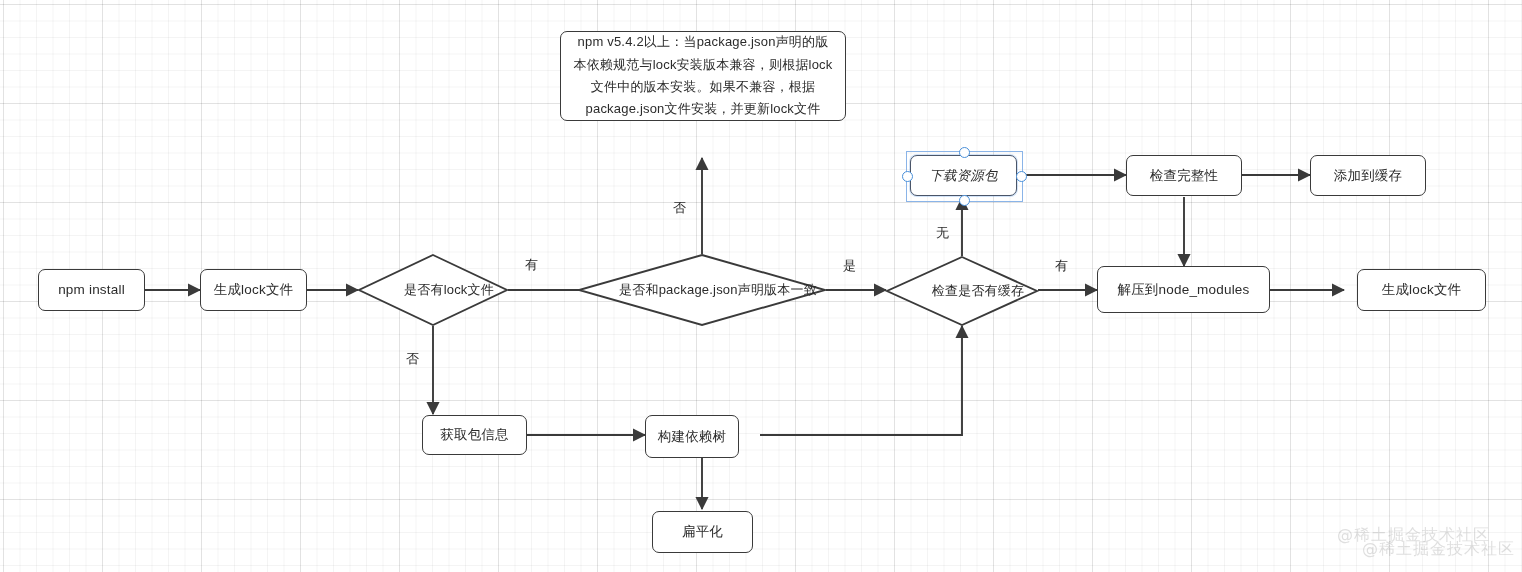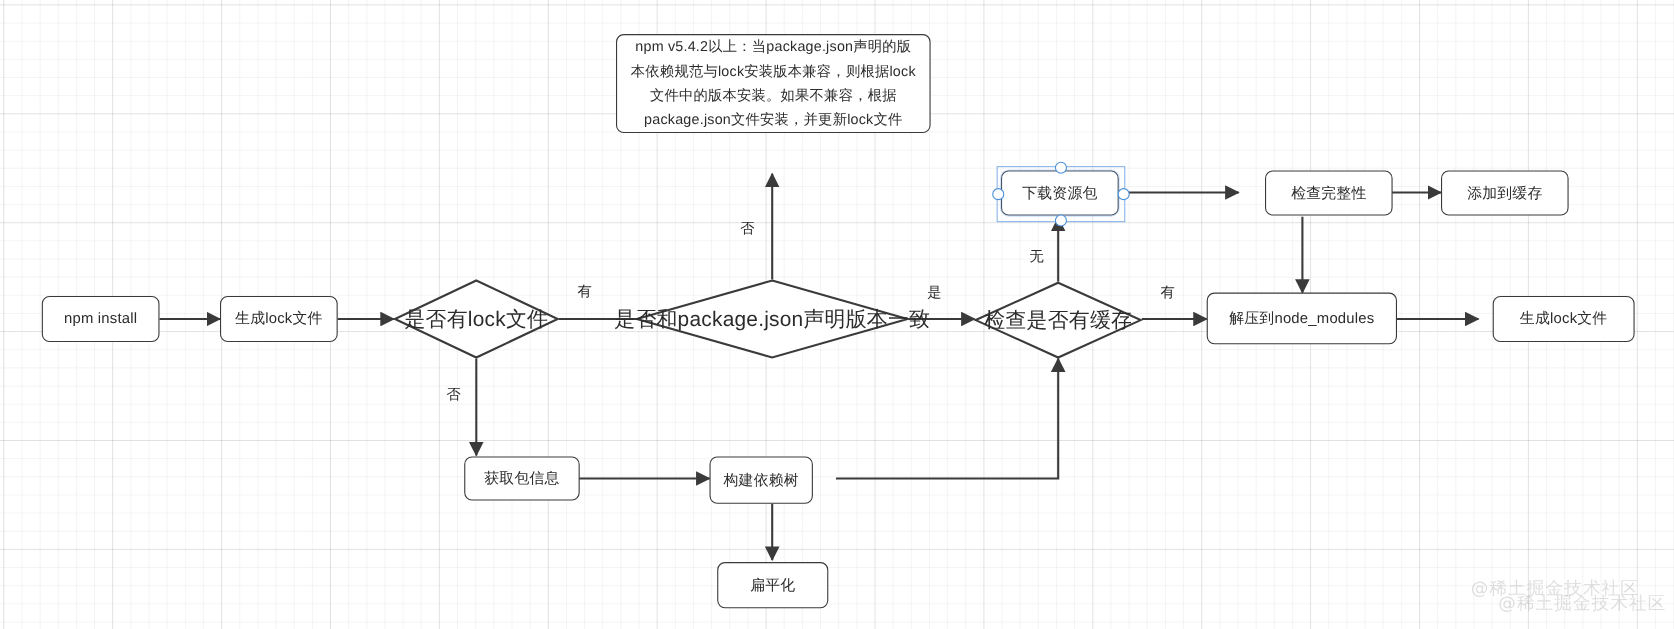--- a/index.html
+++ b/index.html
@@ -56,27 +56,27 @@
     position: absolute;
     z-index: 3;
   }
   .diamond svg {
     position: absolute;
     left: 0; top: 0;
     overflow: visible;
   }
   .diamond .dlabel {
     position: absolute;
-    left: 0; top: 0;
+    left: 16px; top: 0;
     width: 100%;
     height: 100%;
     display: flex;
     align-items: center;
     justify-content: center;
-    font-size: 19px;
+    font-size: 13px;
     color: #2b2b2b;
     letter-spacing: 0.2px;
     white-space: nowrap;
   }
   .edge-label {
     position: absolute;
     font-size: 13px;
     color: #2b2b2b;
     background: transparent;
     z-index: 4;
@@ -182,30 +182,30 @@
     <span>npm v5.4.2以上：当package.json声明的版本依赖规范与lock安装版本兼容，则根据lock文件中的版本安装。如果不兼容，根据package.json文件安装，并更新lock文件</span>
   </div>
 
   <div class="diamond" style="left:886px; top:256px; width:152px; height:70px;">
     <svg width="152" height="70">
       <polygon points="76,1 151,35 76,69 1,35" fill="#ffffff" stroke="#3a3a3a" stroke-width="1.9"></polygon>
     </svg>
     <div class="dlabel">检查是否有缓存</div>
   </div>
 
-  <div class="node selected" style="left:910px; top:155px; width:107px; height:41px;">
+  <div class="node selected" style="left:910px; top:155px; width:107px; height:41px;font-style:italic;">
     <span>下载资源包</span>
   </div>
   <div class="selection-box" style="left:906px; top:151px; width:115px; height:49px;"></div>
   <div class="handle" style="left:959px; top:147px;"></div>
   <div class="handle" style="left:902px; top:171px;"></div>
   <div class="handle" style="left:1016px; top:171px;"></div>
   <div class="handle" style="left:959px; top:195px;"></div>
 
-  <div class="node" style="left:1126px; top:155px; width:116px; height:41px;margin-left:24px;">
+  <div class="node" style="left:1126px; top:155px; width:116px; height:41px;">
     <span>检查完整性</span>
   </div>
 
   <div class="node" style="left:1310px; top:155px; width:116px; height:41px;">
     <span>添加到缓存</span>
   </div>
 
   <div class="node" style="left:1097px; top:266px; width:173px; height:47px;">
     <span>解压到node_modules</span>
   </div>

